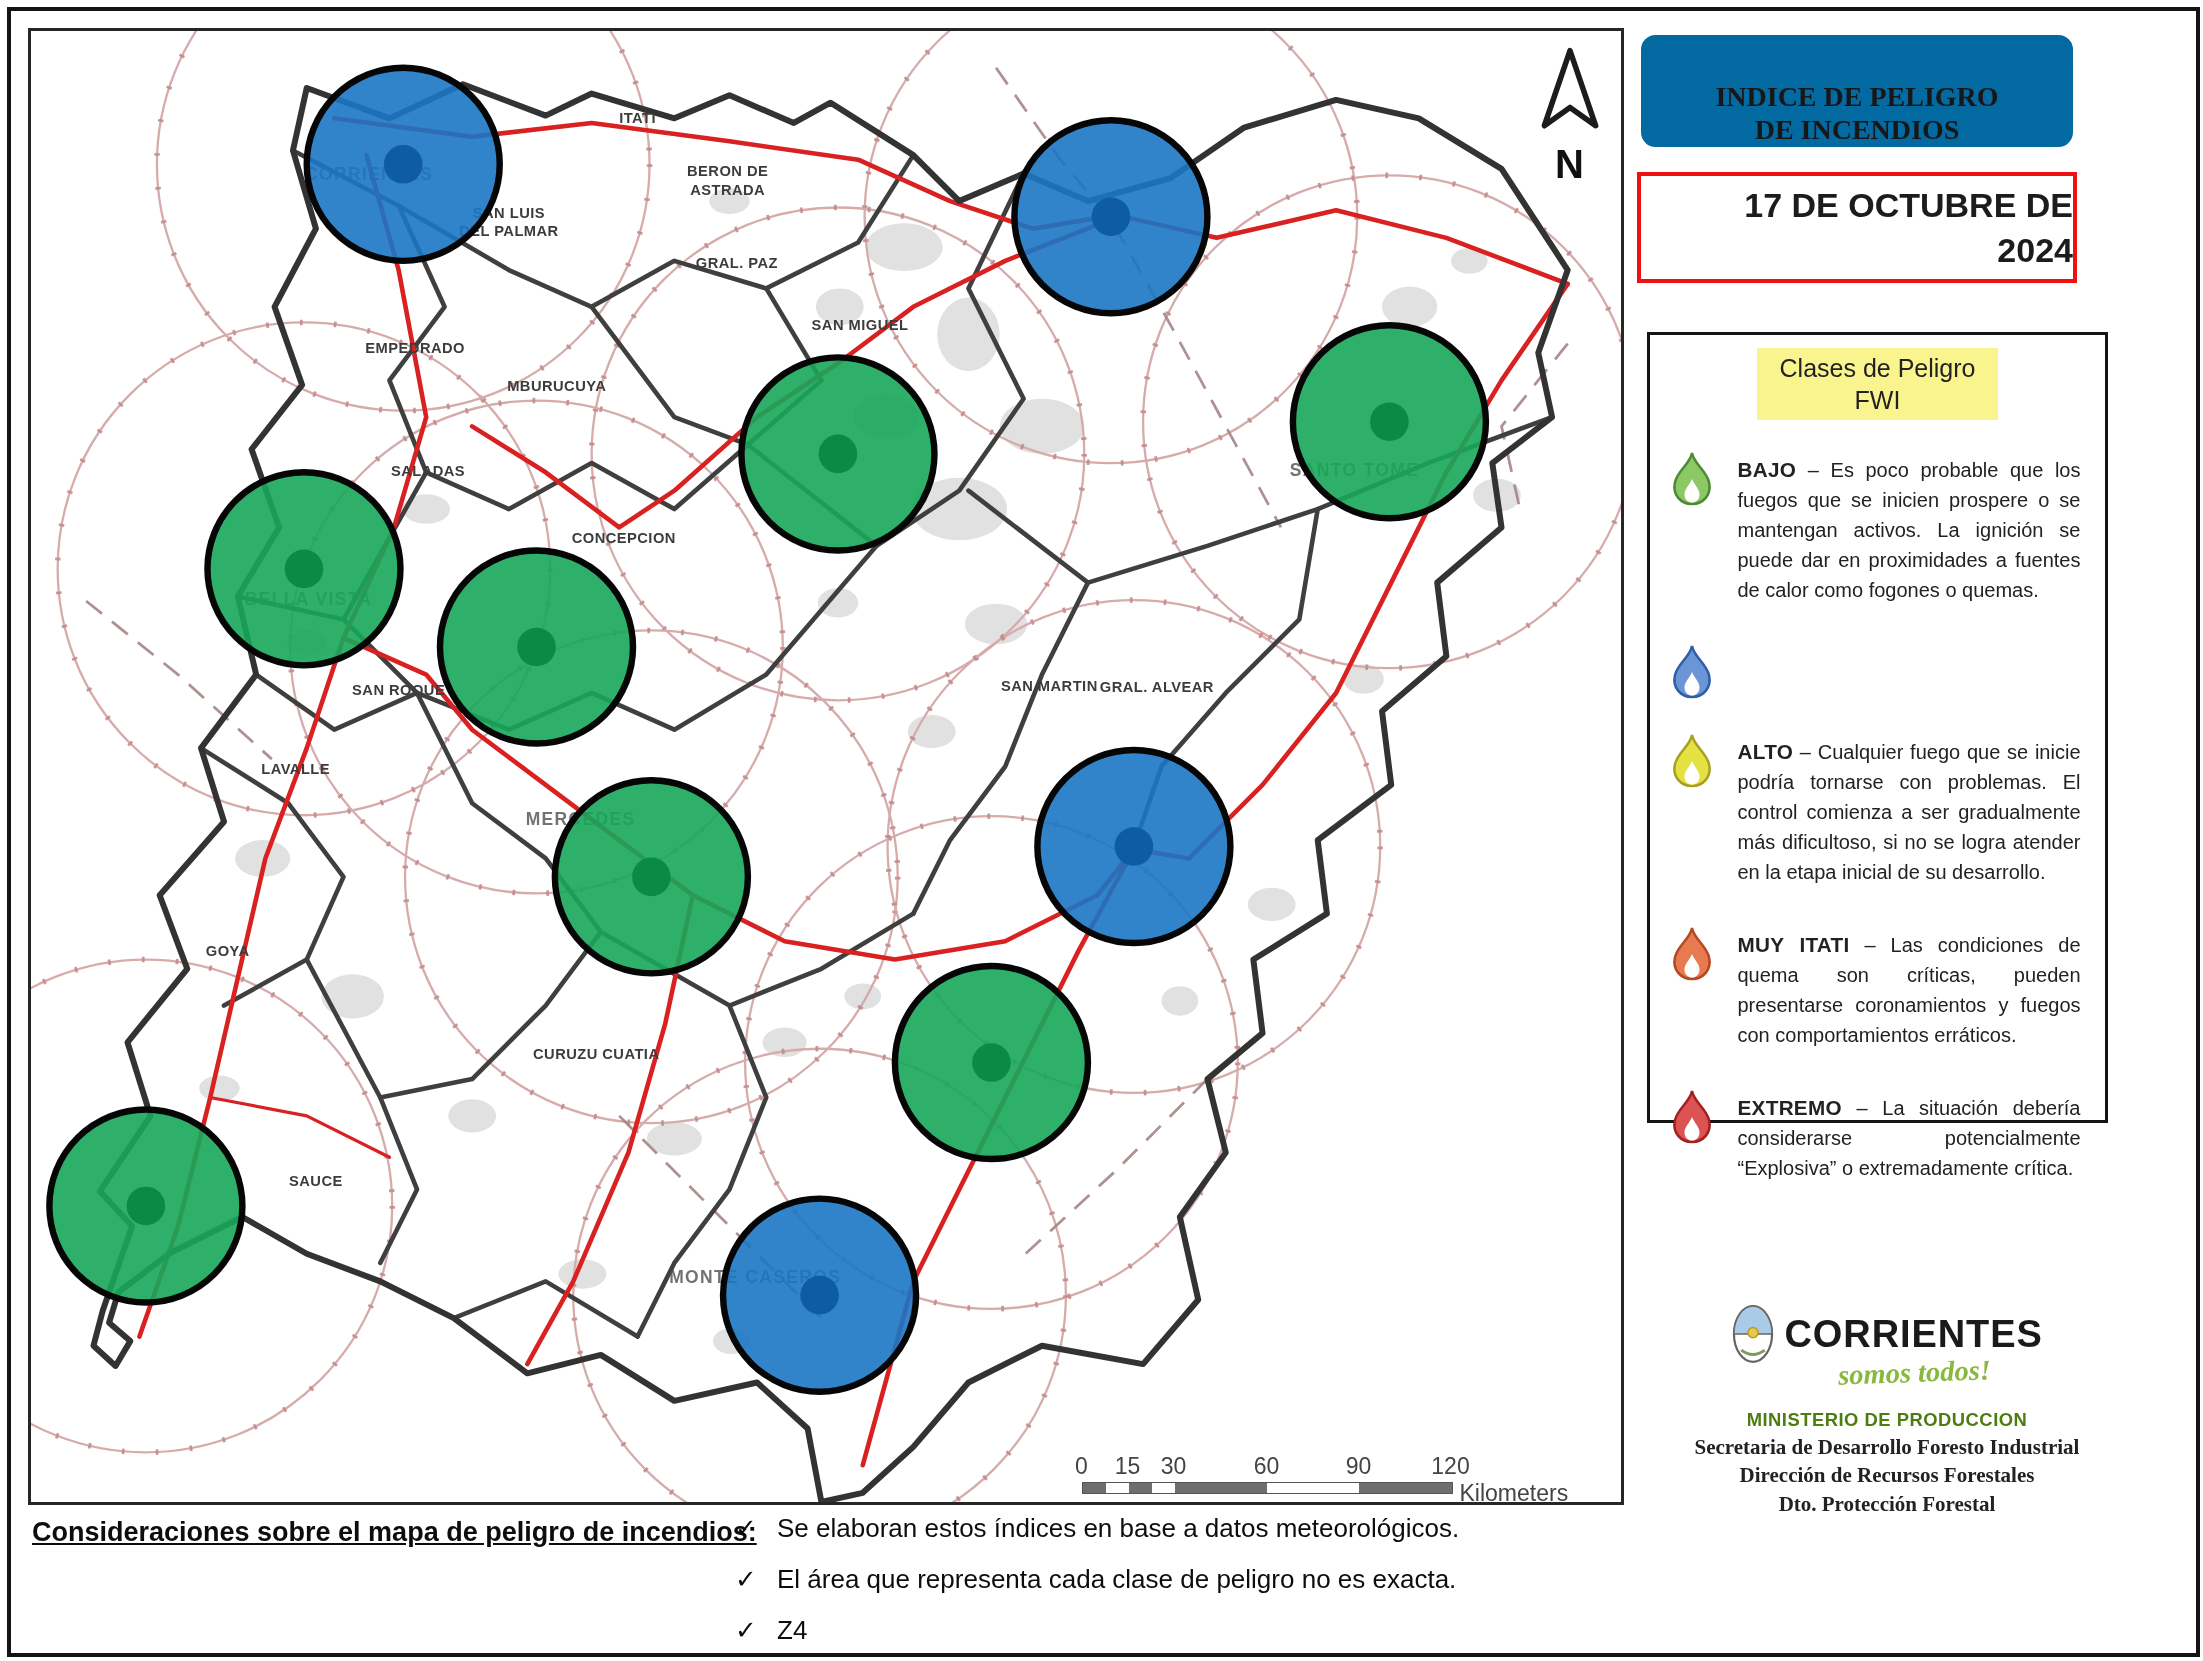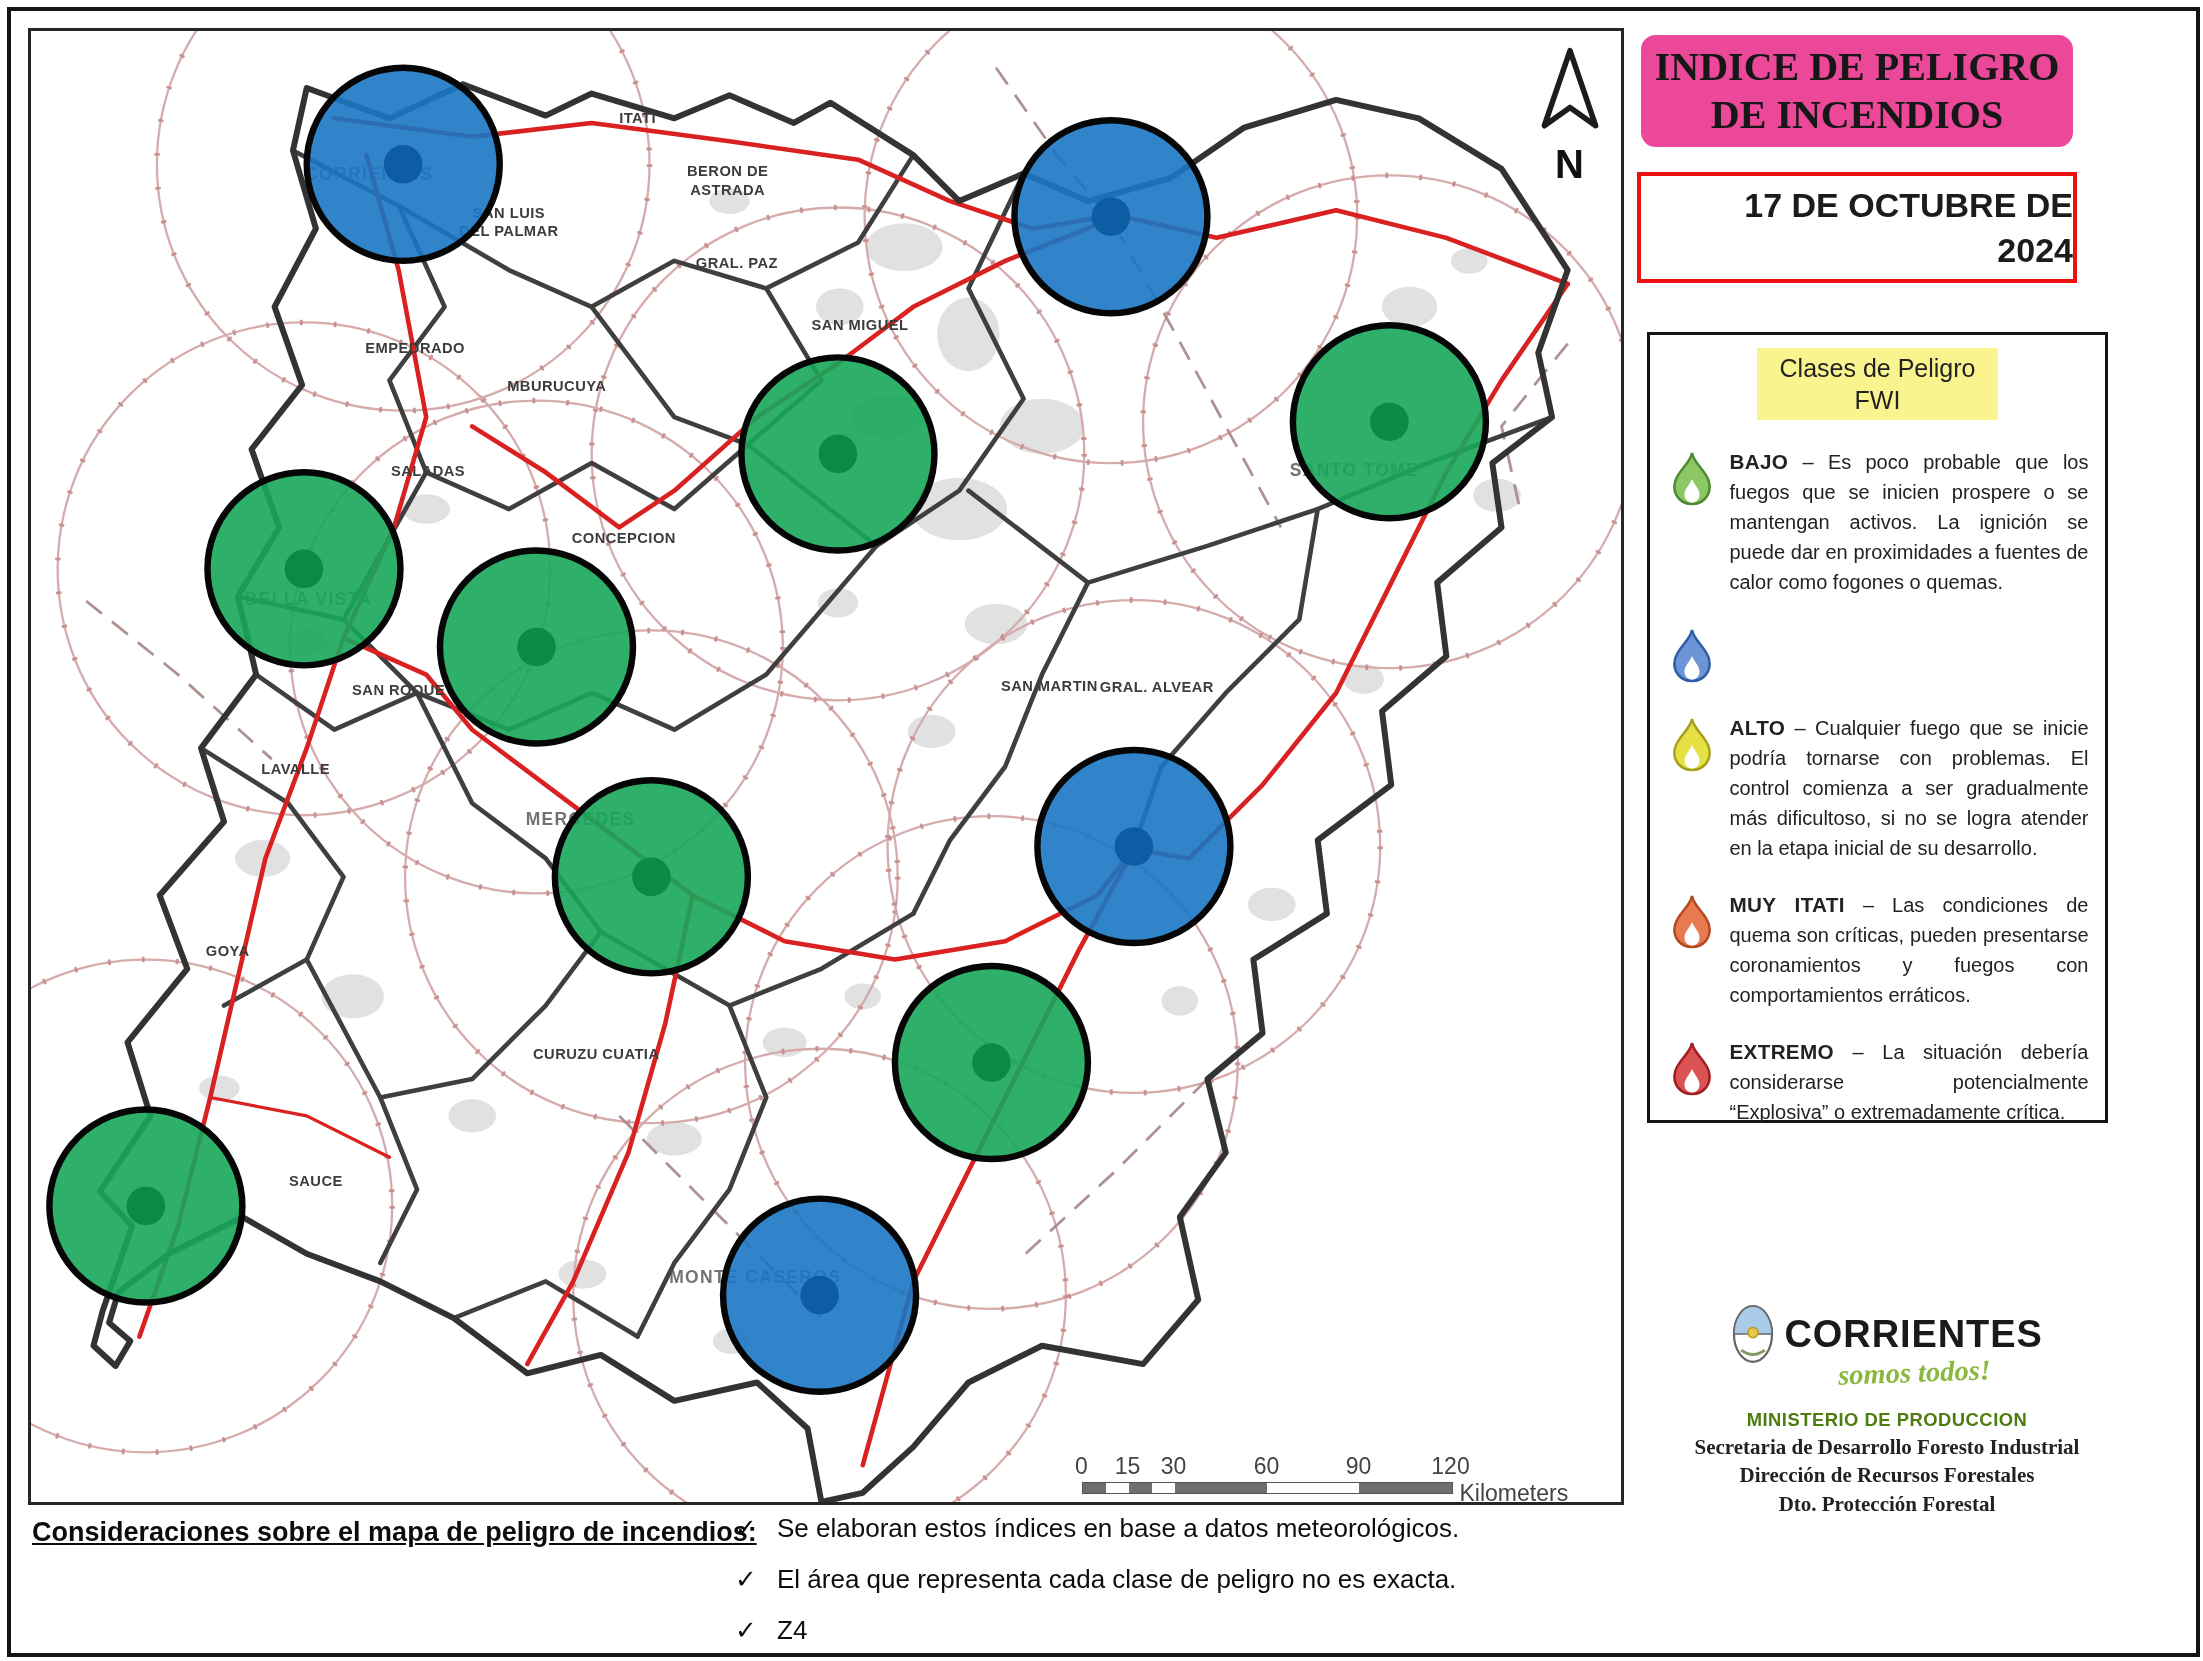--- a/index.html
+++ b/index.html
@@ -23,31 +23,31 @@
   .north{position:absolute;left:1495px;top:14.7px;width:88px;text-align:center;}
   .north .n-label{font:bold 40px "Liberation Sans",sans-serif;color:#111;line-height:1;margin-top:-5.5px;}
   
   .scalebar{position:absolute;left:1051px;top:1422px;width:514px;height:46px;font-size:23px;color:#444;}
   .sb-ticks{position:absolute;left:0;top:0;width:369px;height:24px;}
   .sb-ticks span{position:absolute;transform:translateX(-50%);}
   .sb-bar{position:absolute;left:0;top:29px;width:369px;height:10px;border:1.8px solid #555;display:flex;box-sizing:content-box;}
   .sb-bar i{display:block;height:100%;}
   .sb-unit{position:absolute;left:378px;top:27.5px;white-space:nowrap;}
   
-  .title-box{position:absolute;left:1641px;top:35px;width:432px;height:112px;background:#ec4899;border-radius:14.7px;
-    display:flex;flex-direction:column;justify-content:center;text-align:center;
-    font-family:"Liberation Serif",serif;font-weight:bold;font-size:40px;line-height:1.2;color:#171717;}
+  .title-box{position:absolute;left:1641px;top:35px;width:432px;height:112px;background:#0369a1;border-radius:14.7px;
+    display:flex;flex-direction:column;justify-content:flex-end;text-align:center;
+    font-family:"Liberation Serif",serif;font-weight:bold;font-size:28px;line-height:1.2;color:#171717;}
   .date-box{position:absolute;left:1637px;top:172px;width:440px;height:111px;border:4.6px solid #ee1111;box-sizing:border-box;
     display:flex;flex-direction:column;justify-content:center;text-align:right;font-weight:bold;font-size:34px;line-height:1.3;color:#1c1c1c;}
   .legend-box{position:absolute;left:1647px;top:332px;width:461px;height:791px;border:3.7px solid #141414;box-sizing:border-box;background:#fff;}
   .legend-title{width:241px;margin:13px auto 0 auto;background:#faf48f;text-align:center;font-size:25px;line-height:1.3;padding:3.7px 0;color:#222;}
   .legend-items{padding:0 16.5px;}
   .legend-item{display:flex;margin-top:26px;align-items:flex-start;}
   .legend-item .flame{width:50px;height:61px;flex:0 0 50px;margin-right:13px;margin-top:1.8px;}
-  .legend-text{margin:0;font-size:20px;line-height:1.5;text-align:justify;color:#222;}
+  .legend-text{margin:8px;font-size:20px;line-height:1.5;text-align:justify;color:#222;}
   .legend-text b{font-size:20.7px;letter-spacing:0.3px;}
   
   .org{position:absolute;left:1671px;top:1302px;width:432px;text-align:center;}
   .org-row{display:flex;align-items:center;justify-content:center;}
   .org-name{font-size:38px;font-weight:bold;letter-spacing:0.9px;color:#1a1a1a;}
   .org-slogan{font-family:"Liberation Serif",serif;font-style:italic;font-weight:bold;font-size:28.5px;color:#8ab83e;margin-top:-9.2px;margin-left:55px;transform:rotate(-2deg);}
   .org-ministry{font-size:18.4px;font-weight:bold;letter-spacing:0.5px;color:#4d7c0f;margin-top:20px;}
   .org-line{font-family:"Liberation Serif",serif;font-weight:bold;font-size:21px;color:#222;margin-top:3.7px;}
   .shield{width:44px;height:64px;margin-right:9.2px;}
   

